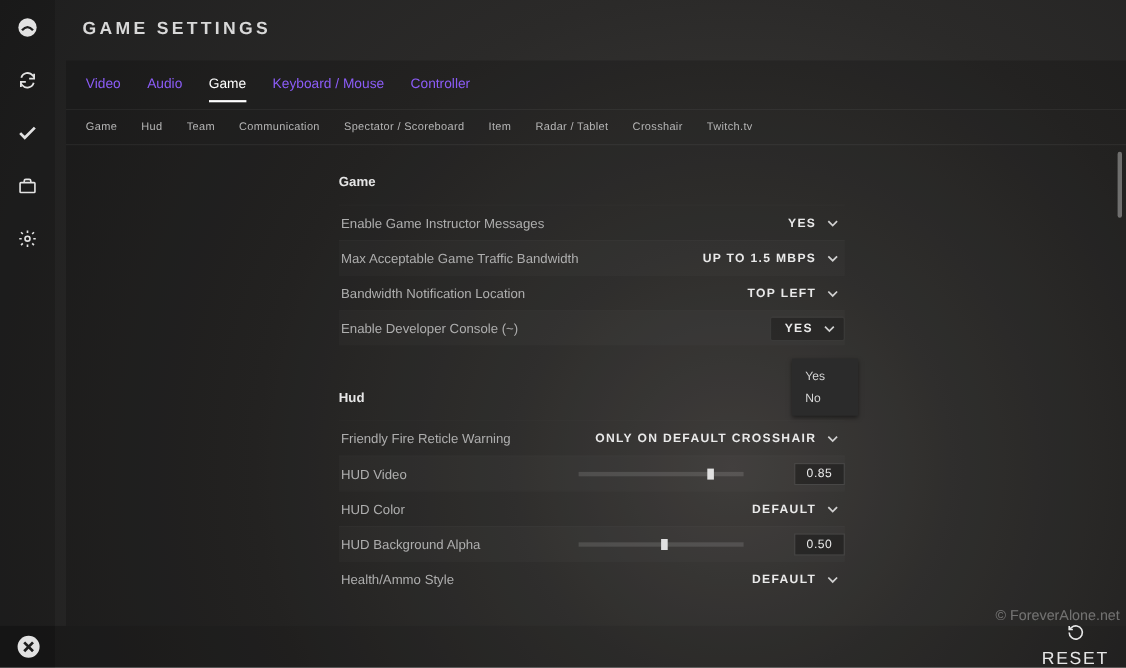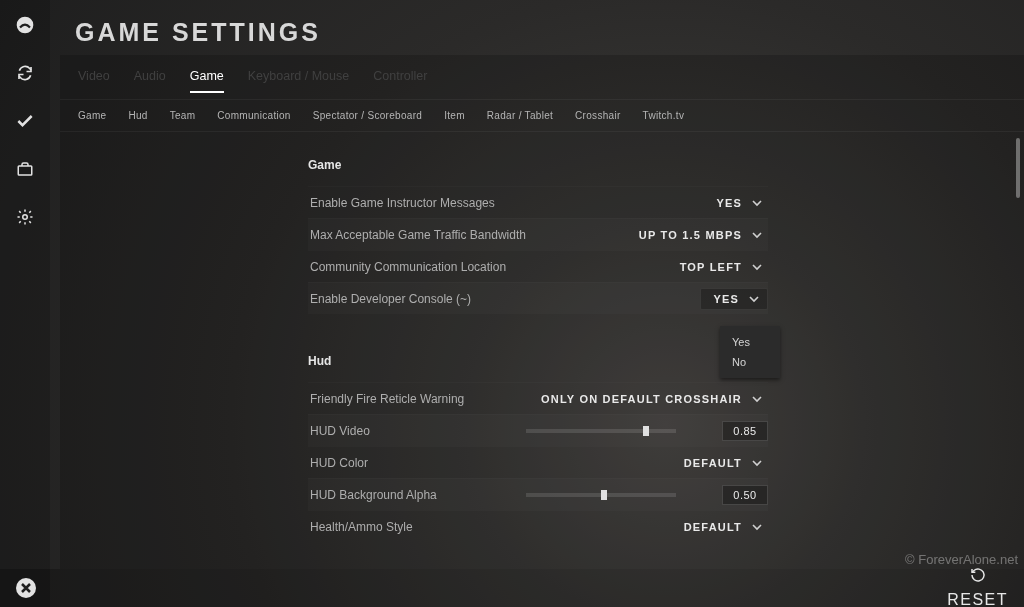--- a/index.html
+++ b/index.html
@@ -26,21 +26,21 @@
     color: #e2e2e2;
     display: flex; align-items: center; justify-content: center;
     cursor: pointer;
   }
   svg { display: block; }
 
   
   .page-title {
     position: absolute;
     left: 75px; top: 18px;
-    font-size: 25px;
+    font-size: 16px;
     letter-spacing: 3px;
     color: #d8d8d8;
     font-weight: 600;
   }
 
   
   .panel {
     position: absolute;
     left: 60px; right: 0; top: 55px; bottom: 38px;
     background: rgba(0,0,0,0.18);
@@ -48,21 +48,21 @@
 
   
   .tabs-primary {
     display: flex;
     gap: 24px;
     padding: 14px 18px 6px 18px;
     border-bottom: 1px solid rgba(255,255,255,0.05);
   }
   .tabs-primary .tab {
     font-size: 12.5px;
-    color: #404040;
+    color: #8b5cf6;
     padding-bottom: 8px;
     cursor: pointer;
   }
   .tabs-primary .tab.active {
     color: #ffffff;
     border-bottom: 2px solid #ffffff;
   }
   .tabs-secondary {
     display: flex;
     gap: 22px;
@@ -293,21 +293,21 @@
           <span class="label">Max Acceptable Game Traffic Bandwidth</span>
           <span class="value-dd">
             <span>UP TO 1.5 MBPS</span>
             <svg class="chev" viewBox="0 0 10 10">
                 <path d="M1 3l4 4 4-4" stroke="currentColor" stroke-width="1.6" fill="none"></path>
               </svg>
           </span>
         </div>
 
         <div class="row" style="width:460px">
-          <span class="label">Community Communication Location</span>
+          <span class="label">Bandwidth Notification Location</span>
           <span class="value-dd">
             <span>TOP LEFT</span>
             <svg class="chev" viewBox="0 0 10 10">
                 <path d="M1 3l4 4 4-4" stroke="currentColor" stroke-width="1.6" fill="none"></path>
               </svg>
           </span>
         </div>
 
         <div class="row" style="width:460px">
           <span class="label">Enable Developer Console (~)</span>

